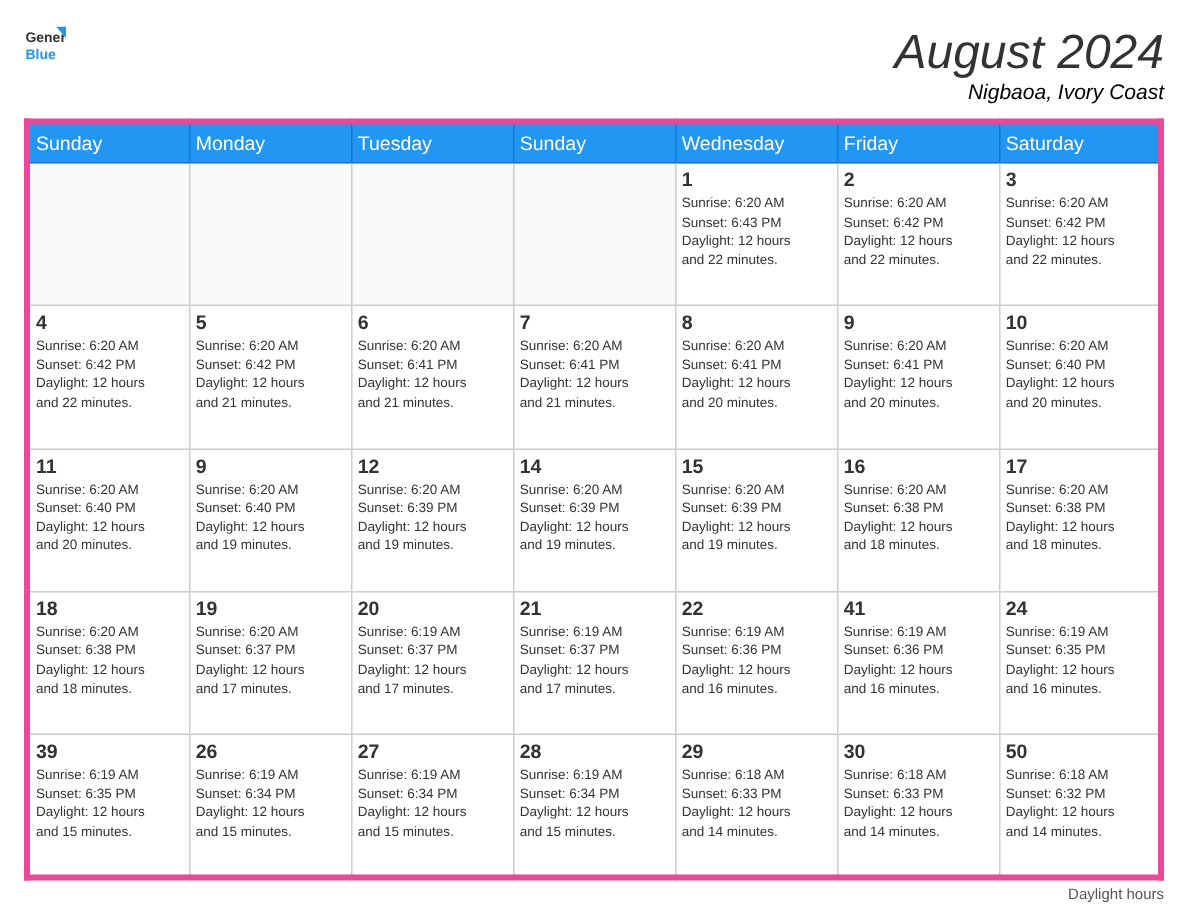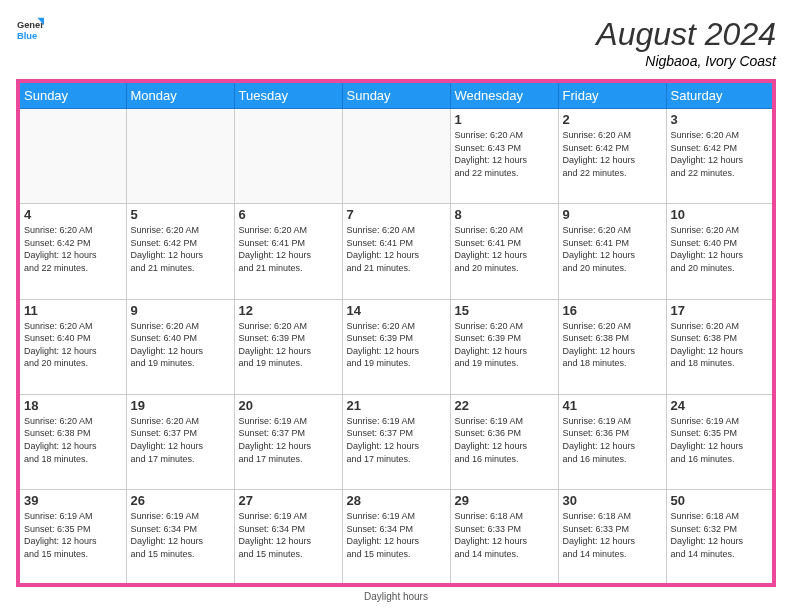--- a/index.html
+++ b/index.html
@@ -81,21 +81,21 @@
     }
     .day-info {
       font-size: 9px;
       color: #333;
       line-height: 1.4;
     }
     .footer {
       margin-top: 4px;
       font-size: 10px;
       color: #555;
-      text-align: center;
+      text-align: right;
     }
     tr.week-row td {
       height: 82px;
     }
   </style>
 </head>
 <body>
 
 <div class="page">
   <div class="header">

